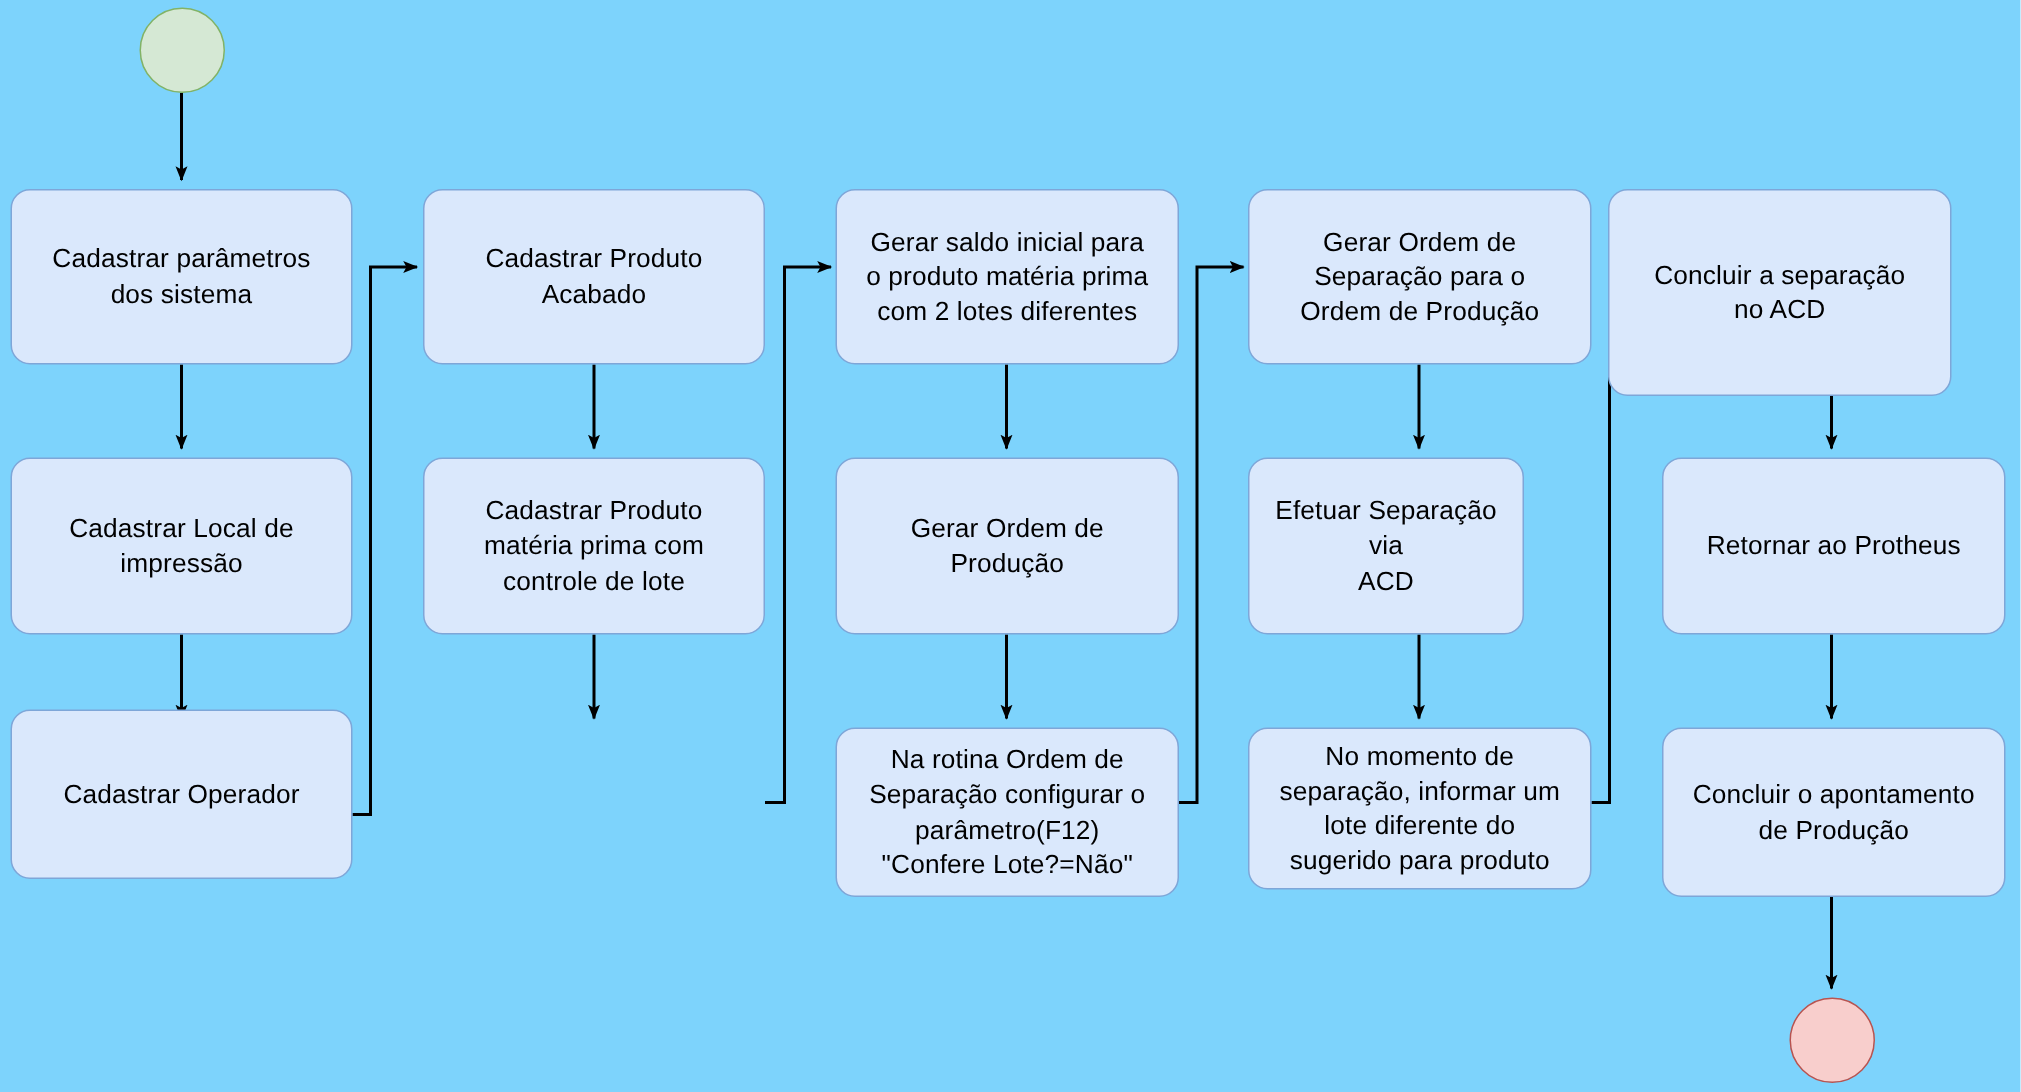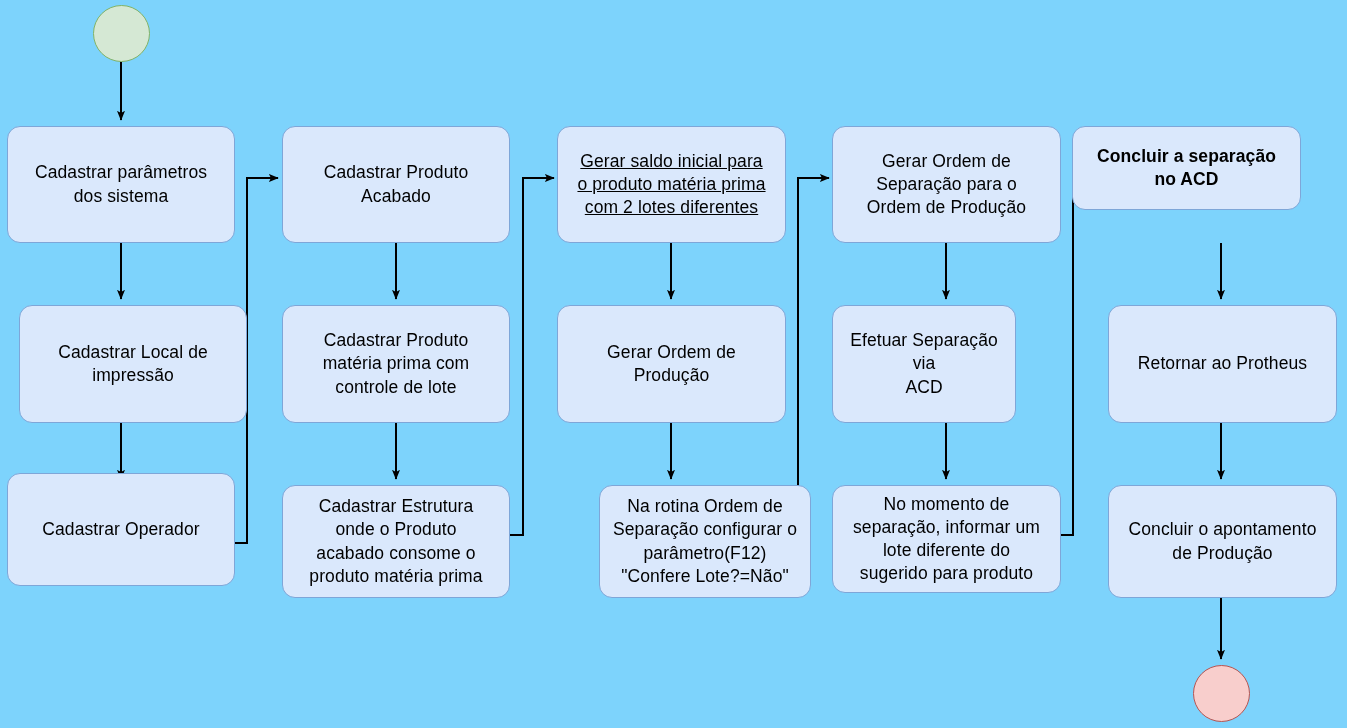--- a/index.html
+++ b/index.html
@@ -98,53 +98,49 @@
     <path d="M1221,423 L1221,479" stroke="#000000" stroke-width="2" fill="none" marker-end="url(#arrow)"></path>
 
     <path d="M1221,598 L1221,659" stroke="#000000" stroke-width="2" fill="none" marker-end="url(#arrow)"></path>
   </svg>
 
   <div class="terminator start" style="left:93px; top:5px; width:57px; height:57px;"></div>
   <div class="terminator end" style="left:1193px; top:665px; width:57px; height:57px;"></div>
 
   <div class="node" style="left:7px; top:126px; width:228px; height:117px;">Cadastrar parâmetros
 dos sistema</div>
-  <div class="node" style="left:7px; top:305px; width:228px; height:118px;margin-left:12px;">Cadastrar Local de
+  <div class="node" style="left:7px; top:305px; width:228px; height:118px;">Cadastrar Local de
 impressão</div>
   <div class="node" style="left:7px; top:473px; width:228px; height:113px;">Cadastrar Operador</div>
 
   <div class="node" style="left:282px; top:126px; width:228px; height:117px;">Cadastrar Produto
 Acabado</div>
   <div class="node" style="left:282px; top:305px; width:228px; height:118px;">Cadastrar Produto
 matéria prima com
 controle de lote</div>
-  <div class="node" style="left:282px; top:485px; width:228px; height:113px;">Cadastrar Estrutura
-onde o Produto
-acabado consome o
-produto matéria prima</div>
 
-  <div class="node" style="left:557px; top:126px; width:229px; height:117px;text-decoration:underline;">Gerar saldo inicial para
+  <div class="node" style="left:557px; top:126px; width:229px; height:117px;">Gerar saldo inicial para
 o produto matéria prima
 com 2 lotes diferentes</div>
   <div class="node" style="left:557px; top:305px; width:229px; height:118px;">Gerar Ordem de
 Produção</div>
-  <div class="node" style="left:557px; top:485px; width:212px; height:113px;margin-left:42px;">Na rotina Ordem de
+  <div class="node" style="left:557px; top:485px; width:229px; height:113px;">Na rotina Ordem de
 Separação configurar o
 parâmetro(F12)
 "Confere Lote?=Não"</div>
 
   <div class="node" style="left:832px; top:126px; width:229px; height:117px;">Gerar Ordem de
 Separação para o
 Ordem de Produção</div>
   <div class="node" style="left:832px; top:305px; width:184px; height:118px;">Efetuar Separação via
 ACD</div>
   <div class="node" style="left:832px; top:485px; width:229px; height:108px;">No momento de
 separação, informar um
 lote diferente do
 sugerido para produto</div>
 
-  <div class="node" style="left:1072px; top:126px; width:229px; height:84px;font-weight:bold;">Concluir a separação
+  <div class="node" style="left:1072px; top:126px; width:229px; height:138px;">Concluir a separação
 no ACD</div>
   <div class="node" style="left:1108px; top:485px; width:229px; height:113px;">Concluir o apontamento
 de Produção</div>
   <div class="node" style="left:1108px; top:305px; width:229px; height:118px;">Retornar ao Protheus</div>
 
 </div>
 
 </body></html>

